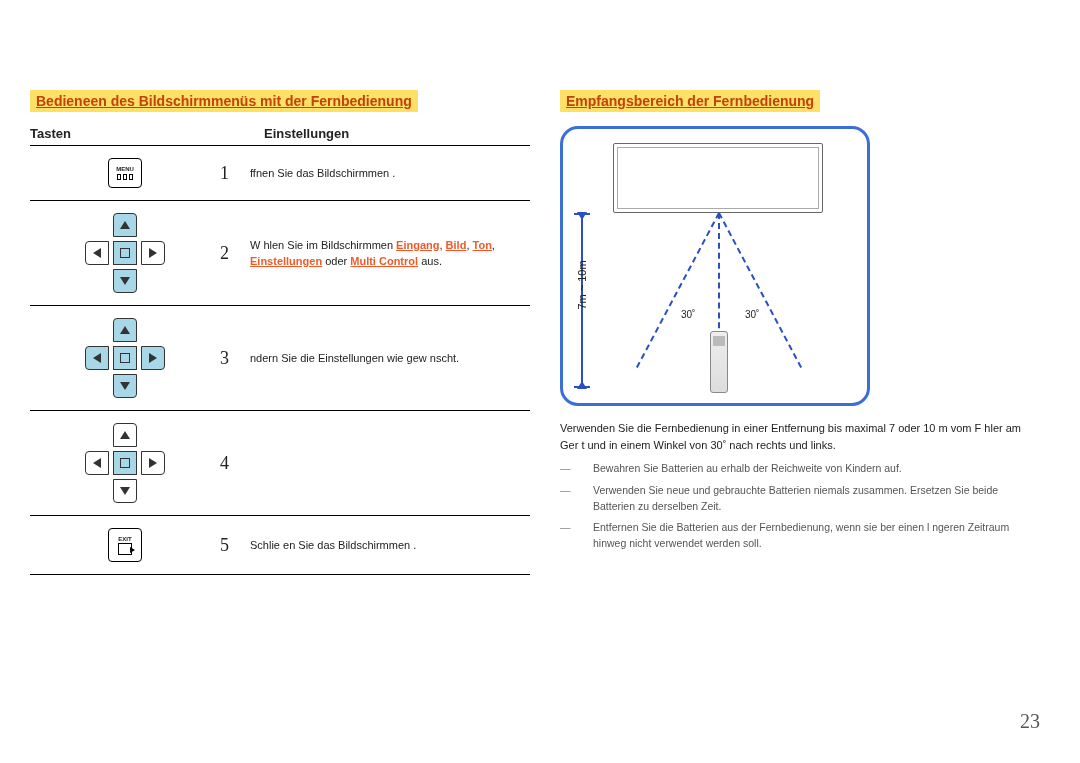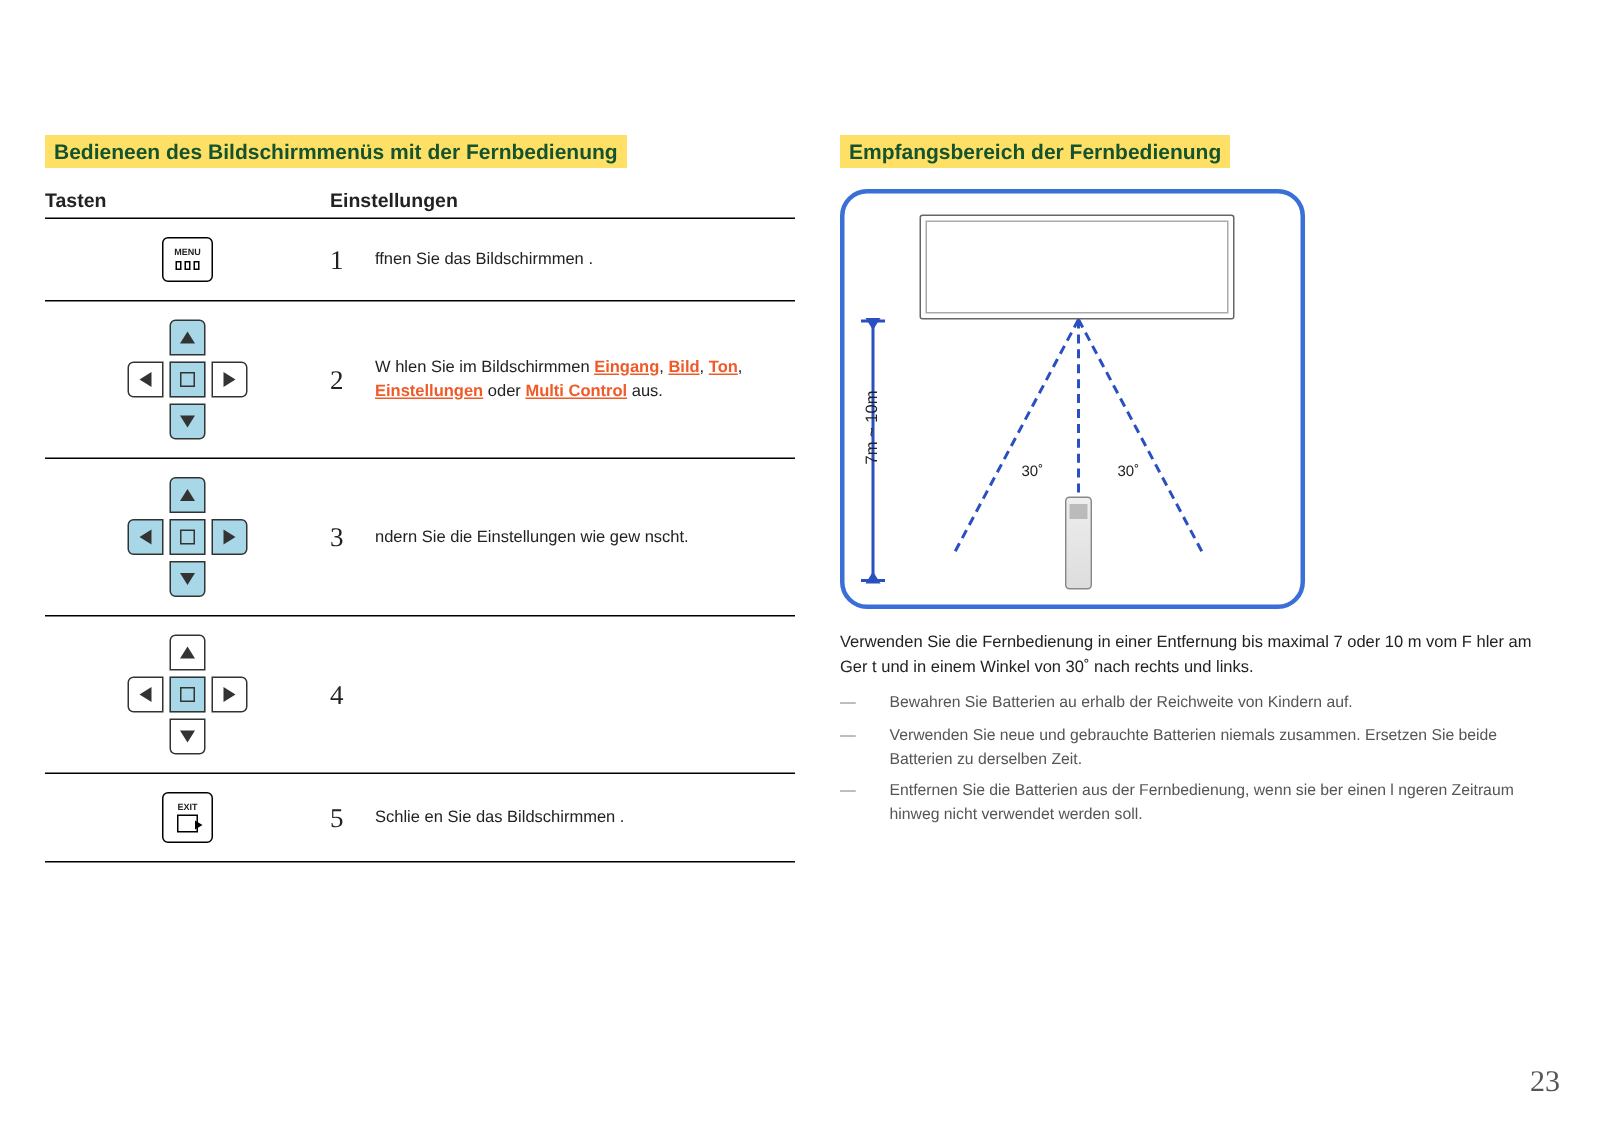--- a/index.html
+++ b/index.html
@@ -2,23 +2,23 @@
 <html><head>
 <meta charset="utf-8">
 <style>
   * { box-sizing: border-box; margin: 0; padding: 0; }
   html, body { width: 1080px; height: 763px; background: #fff; font-family: Arial, Helvetica, sans-serif; color: #222; }
   .page { position: relative; width: 1080px; height: 763px; padding: 90px 40px 40px 30px; }
   .cols { display: flex; gap: 30px; }
   .left-col { width: 500px; }
   .right-col { width: 480px; }
 
-  .sec-title { background: #ffe066; color: #14532d; font-weight: bold; font-size: 14px; padding: 3px 6px; display: inline-block; margin-bottom: 14px; }
-
-  .thead { display: flex; border-bottom: 1px solid #000; padding-bottom: 4px; margin-bottom: 0; font-weight: bold; font-size: 13px; }
+  .sec-title { background: #ffe066; color: #c2410c; font-weight: bold; font-size: 14px; padding: 3px 6px; display: inline-block; margin-bottom: 14px; text-decoration: underline; }
+
+  .thead { display: flex; border-bottom: 1px solid #000; padding-bottom: 4px; margin-bottom: 0; font-weight: bold; font-size: 13px; gap: 44px; }
   .th-tasten { width: 190px; }
   .th-besch  { flex: 1; }
 
   .row { display: flex; align-items: center; border-bottom: 1px solid #000; padding: 12px 0; }
   .cell-icon { width: 190px; display: flex; justify-content: center; align-items: center; }
   .cell-num  { width: 30px; font-size: 18px; font-family: Georgia, serif; }
   .cell-text { flex: 1; font-size: 11px; line-height: 1.5; }
   .hl { color: #f05a28; font-weight: bold; text-decoration: underline; }
 
   

